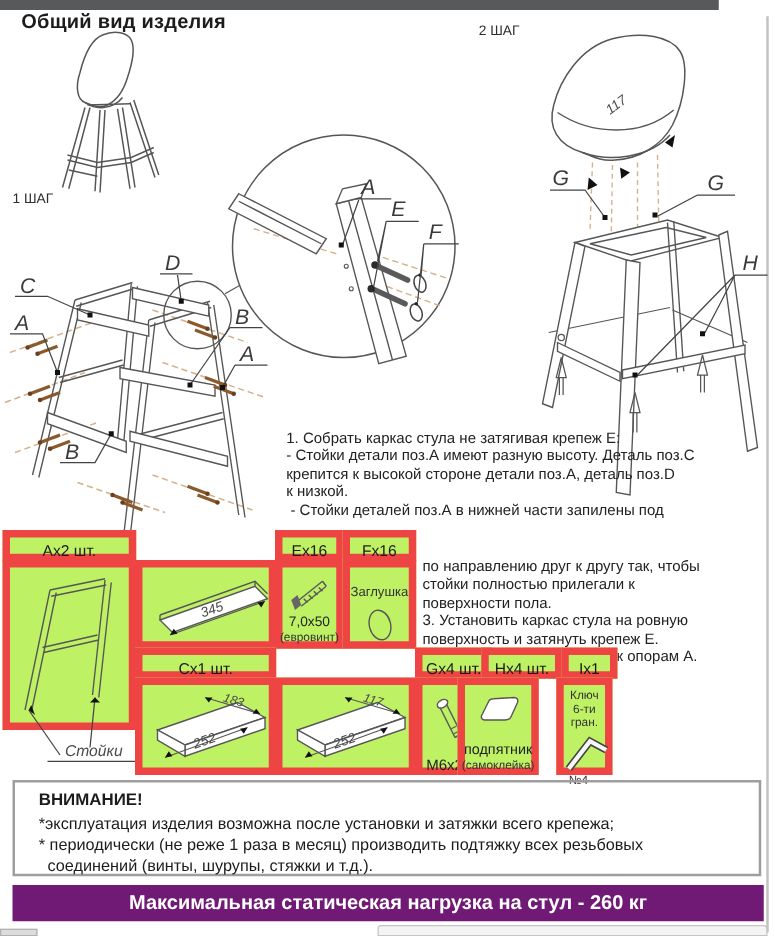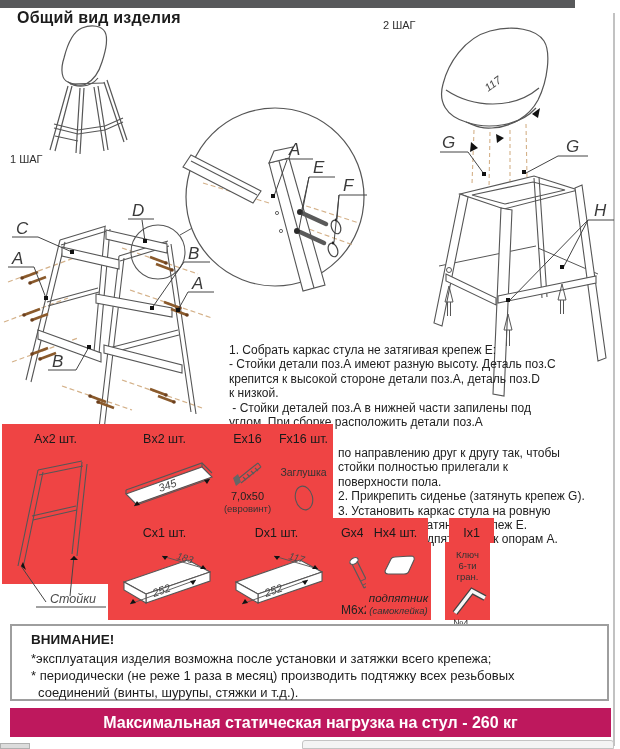--- a/index.html
+++ b/index.html
@@ -7,30 +7,30 @@
         font-family:"Liberation Sans",sans-serif;color:#1c1c1c;}
   .abs{position:absolute;}
   svg{position:absolute;overflow:visible;}
   svg text{font-family:"Liberation Sans",sans-serif;}
   .callout{font-style:italic;font-size:17px;fill:#3a3a3a;}
   .dim{font-style:italic;font-size:11px;fill:#4a4a4a;}
   .hdr-title{font-size:16px;font-weight:bold;letter-spacing:.2px;}
   .step-label{font-size:11px;color:#2e2e2e;}
   .instr{font-size:12px;line-height:14.4px;color:#222;}
   .instr div{white-space:pre;}
-  .tcell{position:absolute;border:4px solid #ef4444;box-sizing:border-box;background:#ef4444;}
+  .tcell{position:absolute;border:6px solid #ef4444;box-sizing:border-box;background:#bef264;}
   .thead{font-size:12.5px;text-align:center;padding-top:4px;color:#1a1a1a;}
   .tcontent{display:flex;flex-direction:column;align-items:center;justify-content:flex-start;}
   .cell-small-txt{font-size:11px;color:#222;text-align:center;line-height:12.5px;}
   .cell-note{font-size:9.5px;color:#333;text-align:center;line-height:11px;}
   .warnbox{border:2px solid #9e9e9e;box-sizing:border-box;padding:6px 8px 0 19px;}
   .warn-title{font-size:13.5px;font-weight:bold;margin-bottom:3px;}
   .warn-line{font-size:13px;line-height:17px;white-space:pre;}
   .warn-indent{margin-left:7px;}
-  .banner{background:#be185d;color:#fff;font-weight:bold;font-size:16px;
+  .banner{background:#701a75;color:#fff;font-weight:bold;font-size:16px;
           text-align:center;line-height:29px;}
   .topbar{background:#58595b;}
   .pageline{background:#c2c2c2;}
   .fragment{box-sizing:border-box;}
 </style>
 </head>
 <body>
 
 <div class="page">
 
@@ -238,27 +238,25 @@
     <text class="callout" x="158" y="126">G</text>
     <text class="callout" x="186" y="190">H</text>
   </svg>
 
   <div class="abs instr" style="left:229px;top:343px;width:384px;">
     <div>1. Собрать каркас стула не затягивая крепеж Е:</div>
     <div>- Стойки детали поз.А имеют разную высоту. Деталь поз.С</div>
     <div>крепится к высокой стороне детали поз.А, деталь поз.D</div>
     <div>к низкой.</div>
     <div> - Стойки деталей поз.А в нижней части запилены под</div>
-    <div>углом. При сборке расположить детали поз.А</div>
   </div>
   <div class="abs instr" style="left:338px;top:446px;width:274px;">
     <div>по направлению друг к другу так, чтобы</div>
     <div>стойки полностью прилегали к</div>
     <div>поверхности пола.</div>
-    <div>2. Прикрепить сиденье (затянуть крепеж G).</div>
     <div>3. Установить каркас стула на ровную</div>
     <div>поверхность и затянуть крепеж Е.</div>
     <div>4. Приклеить подпятники Н к опорам А.</div>
   </div>
 
   <div class="abs" style="left:2px;top:424px;width:492px;height:196px;">
     <div class="tcell thead" style="left:0;top:0;width:107px;height:25px;">Ax2 шт.</div>
     <div class="tcell" style="left:0;top:24px;width:107px;height:136px;">
       <svg style="left:2px;top:2px;" width="102" height="166" viewBox="0 0 102 166">
         <g stroke="#565656" stroke-width="1.1" fill="none">
@@ -271,21 +269,20 @@
           <path d="M38,148 L13,112"></path>
             <path d="M62,142 L66,102"></path>
             <path d="M28,153 L98,153"></path>
         </g>
         <polygon points="13,112 18,116 15,108" fill="#111"></polygon>
         <polygon points="66,102 62,106 70,106" fill="#111"></polygon>
         <text class="dim" x="42" y="149" style="font-size:12.5px">Стойки</text>
       </svg>
     </div>
 
-    <div class="tcell thead" style="left:106px;top:0;width:113px;height:25px;">Bx2 шт.</div>
     <div class="tcell" style="left:106px;top:24px;width:113px;height:71px;">
       <svg style="left:2px;top:2px;" width="108" height="66" viewBox="0 0 108 66">
         <g stroke="#565656" stroke-width="1.1" fill="#fff">
           <path d="M12,40 L88,13 L98,23 L22,50 Z"></path>
             <path d="M12,36 L88,9 L98,19" fill="none"></path>
           <path d="M12,36 L12,40 M88,9 L88,13" fill="none"></path>
         </g>
         <path d="M20,52 L96,25" stroke="#555" stroke-width="0.9" fill="none"></path>
         <polygon points="20,52 26,51 23,47" fill="#111"></polygon>
           <polygon points="96,25 90,26 93,30" fill="#111"></polygon>
@@ -326,21 +323,20 @@
         <polygon points="48,8 54,8 51,12" fill="#111"></polygon>
           <polygon points="92,21 86,21 89,17" fill="#111"></polygon>
         <text class="dim" style="font-size:10px" x="62" y="11" transform="rotate(16 62 11)">183</text>
         <path d="M16,56 L82,32" stroke="#555" stroke-width="0.9" fill="none"></path>
         <polygon points="16,56 22,55 19,51" fill="#111"></polygon>
           <polygon points="82,32 76,33 79,37" fill="#111"></polygon>
         <text class="dim" x="40" y="49" transform="rotate(-19 40 49)">252</text>
       </svg>
     </div>
 
-    <div class="tcell thead" style="left:218px;top:94px;width:113px;height:25px;">Dx1 шт.</div>
     <div class="tcell" style="left:218px;top:118px;width:113px;height:78px;">
       <svg style="left:2px;top:2px;" width="108" height="72" viewBox="0 0 108 72">
         <g stroke="#565656" stroke-width="1.1" fill="#fff">
           <path d="M10,34 L74,12 L96,24 L32,46 Z"></path>
             <path d="M32,46 L96,24 L96,33 L32,55 Z"></path>
           <path d="M10,34 L10,42 L32,55 L32,46 Z"></path>
         </g>
         <path d="M48,8 L92,21" stroke="#555" stroke-width="0.9" fill="none"></path>
         <polygon points="48,8 54,8 51,12" fill="#111"></polygon>
           <polygon points="92,21 86,21 89,17" fill="#111"></polygon>
@@ -355,22 +351,22 @@
     <div class="tcell thead" style="left:330px;top:94px;width:62px;height:25px;">Gx4 шт.</div>
     <div class="tcell tcontent" style="left:330px;top:118px;width:54px;height:78px;padding-top:8px;">
       <svg style="position:static;" width="30" height="42" viewBox="0 0 30 42">
         <ellipse cx="10" cy="7" rx="4.5" ry="3" transform="rotate(-32 10 7)" stroke="#5a5a5a" stroke-width="1.2" fill="#fff"></ellipse>
         <path d="M8,10 L20,34 M13,7 L25,31 M20,34 L25,31" stroke="#5a5a5a" stroke-width="1.2" fill="none"></path>
         <path d="M17,27 L21,25 M19,31 L23,29" stroke="#5a5a5a" stroke-width="1" fill="none"></path>
       </svg>
       <div class="cell-small-txt" style="margin-top:8px;font-size:12px;">M6x25</div>
     </div>
 
-    <div class="tcell thead" style="left:361px;top:94px;width:65px;height:25px;">Hx4 шт.</div>
-    <div class="tcell tcontent" style="left:364px;top:118px;width:65px;height:78px;padding-top:6px;font-style:italic;">
+    <div class="tcell thead" style="left:383px;top:94px;width:65px;height:25px;">Hx4 шт.</div>
+    <div class="tcell tcontent" style="left:364px;top:118px;width:65px;height:78px;padding-top:6px;">
       <svg style="position:static;" width="42" height="26" viewBox="0 0 42 26">
         <path d="M7,19 L13,7 Q14,5 17,5 L33,4 Q37,4 36,8 L31,19 Q30,22 26,22 L10,22 Q7,22 7,19 Z" stroke="#565656" stroke-width="1.1" fill="#fff"></path>
       </svg>
       <div class="cell-small-txt" style="margin-top:14px;font-size:11.5px;">подпятник</div>
       <div class="cell-note">(самоклейка)</div>
     </div>
 
     <div class="tcell thead" style="left:447px;top:94px;width:45px;height:25px;">Ix1 шт.</div>
     <div class="tcell tcontent" style="left:443px;top:118px;width:45px;height:78px;padding-top:3px;">
       <div class="cell-note">Ключ</div>

